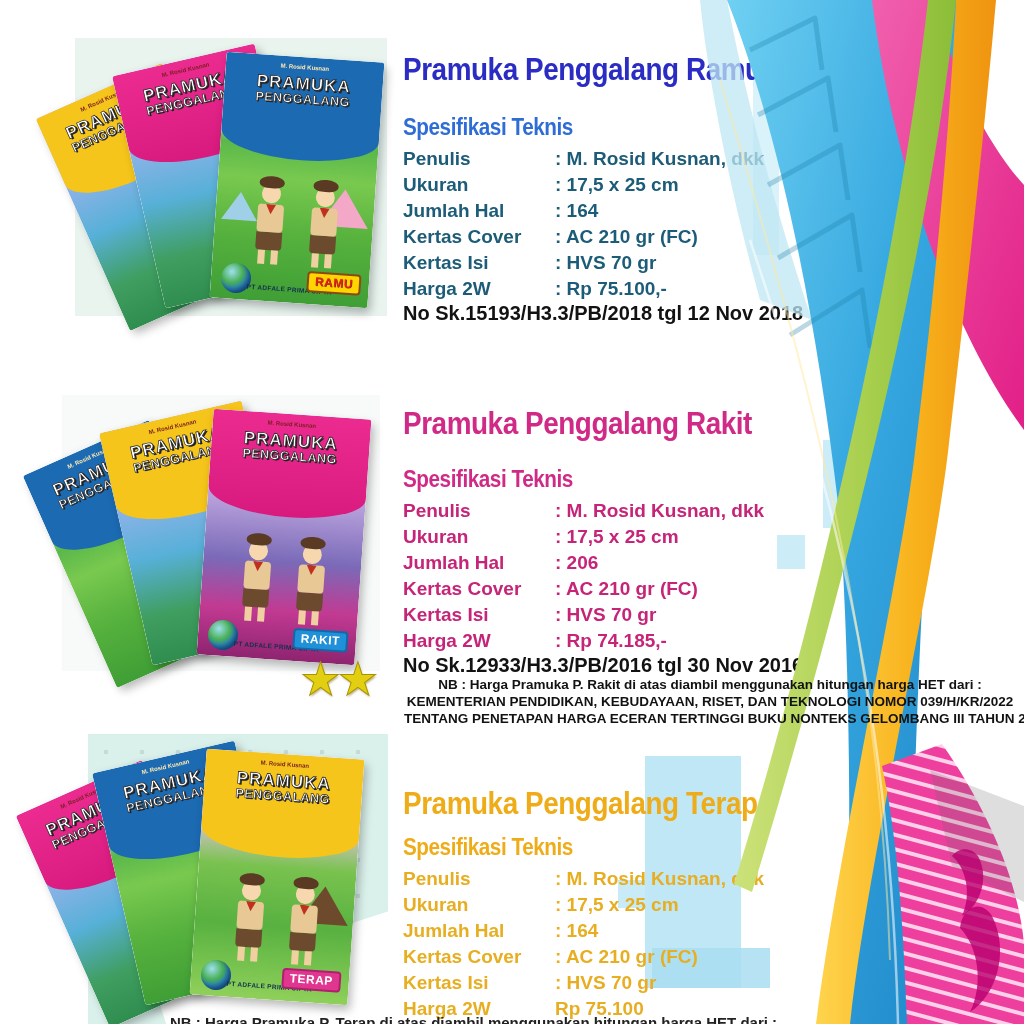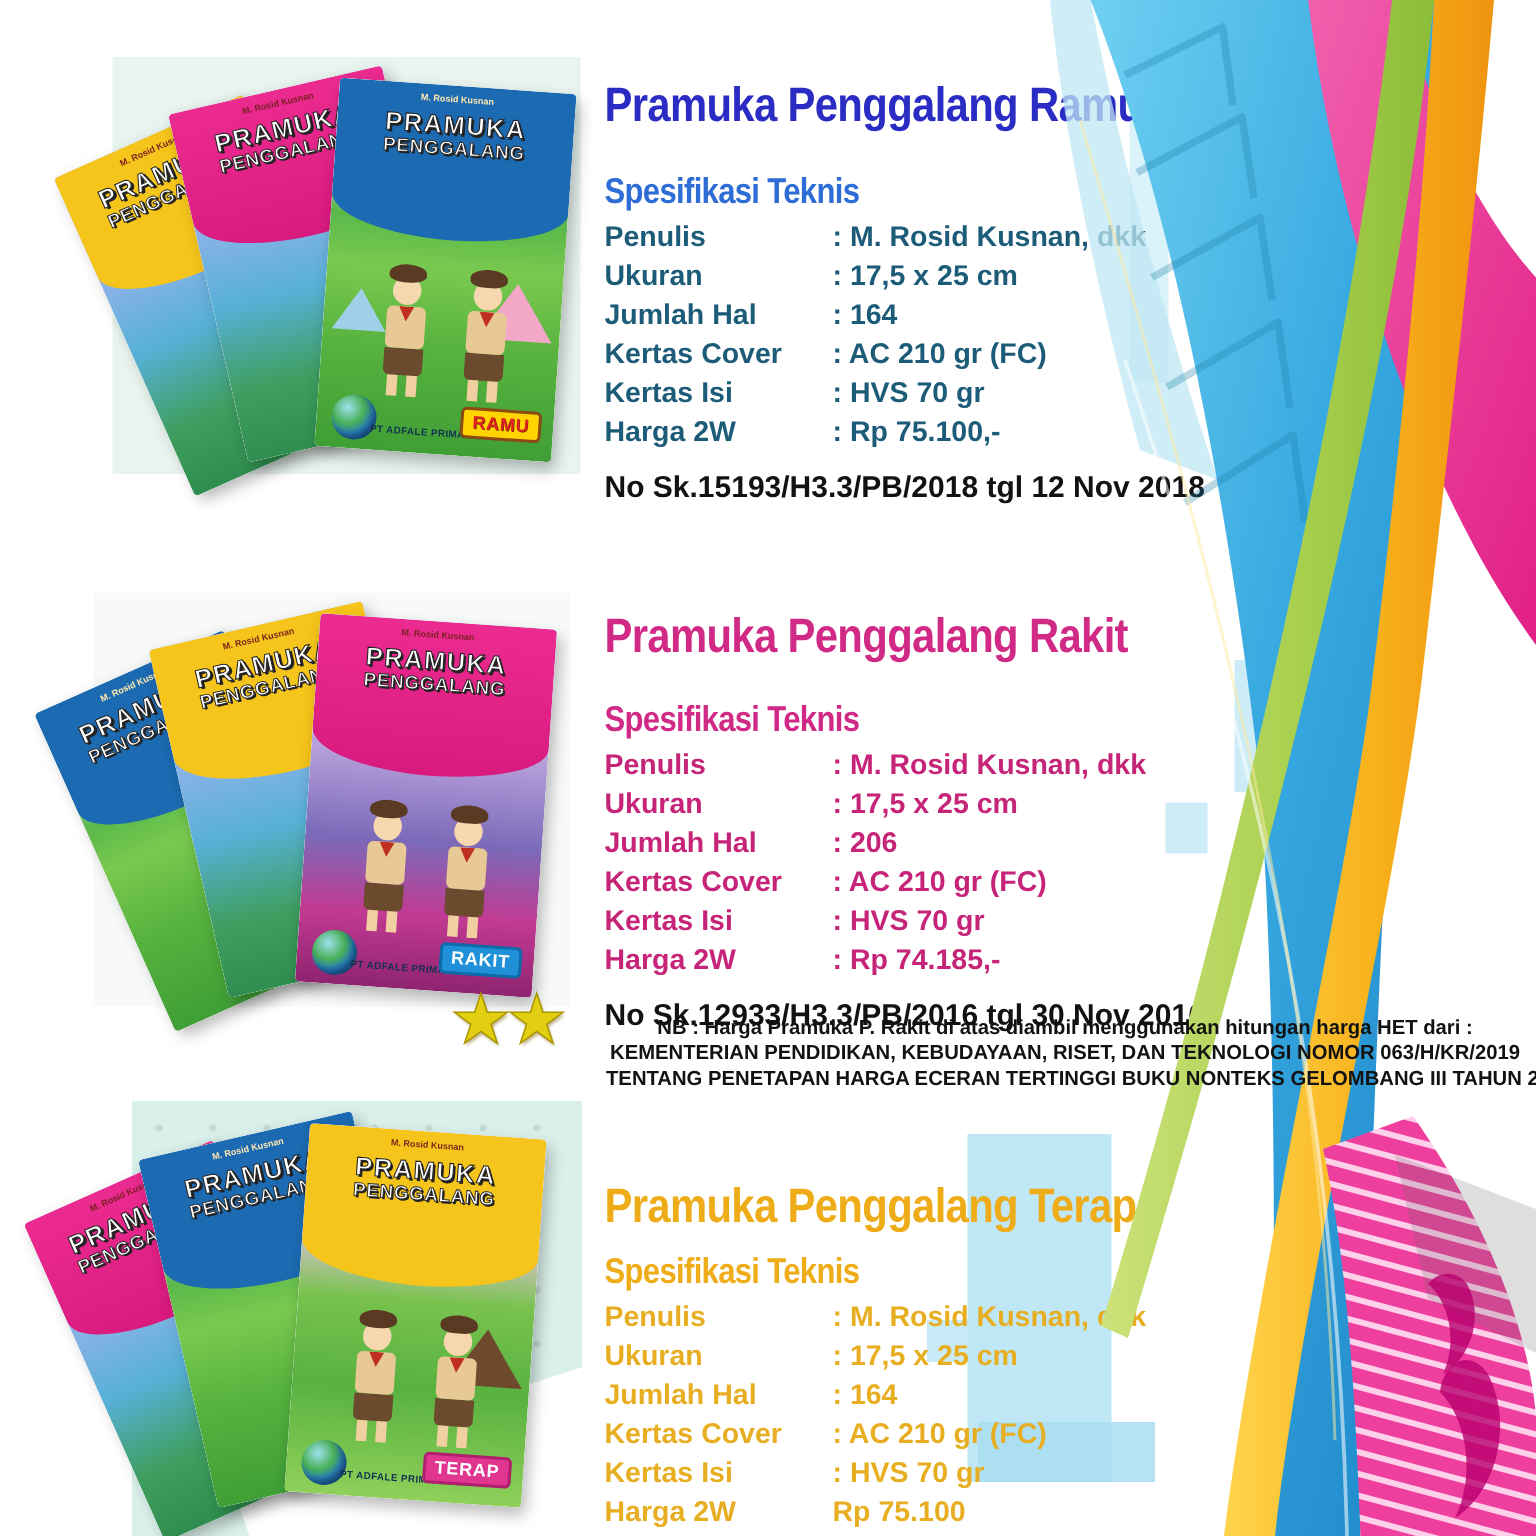--- a/index.html
+++ b/index.html
@@ -29,21 +29,21 @@
   .sec{position:absolute;left:403px;width:400px;z-index:3;}
   .sec1{top:52px;}  .sec2{top:406px;}  .sec3{top:786px;}
   .sec h1{margin:0;font-size:31px;font-weight:800;letter-spacing:-.5px;
           transform:scale(.9,1.04);transform-origin:0 50%;white-space:nowrap;}
   .sec h2{margin:0;font-size:23px;font-weight:800;letter-spacing:-.5px;
           transform:scale(.9,1.04);transform-origin:0 50%;white-space:nowrap;}
   .sec1 h2{margin-top:26px;} .sec2 h2{margin-top:24px;} .sec3 h2{margin-top:12px;}
   .specs{margin-top:5px;font-size:19px;font-weight:bold;}
   .row{display:flex;line-height:26px;white-space:nowrap;}
   .lbl{width:152px;flex:none;}
-  .sk{margin-top:12px;font-size:20px;font-weight:bold;color:#121212;white-space:nowrap;}
+  .sk{font-size:20px;font-weight:bold;color:#121212;white-space:nowrap;}
   .sec1 h1{color:#2a2cc4;} .sec1 h2{color:#2e6cd6;} .sec1 .specs{color:#1d5c78;}
   .sec2 h1,.sec2 h2{color:#d02a86;} .sec2 .specs{color:#c62478;}
   .sec3 h1,.sec3 h2{color:#efac19;} .sec3 .specs{color:#e8ae22;}
 
   .nb{position:absolute;left:404px;top:676px;width:612px;z-index:6;
       font-size:13.5px;font-weight:bold;color:#121212;line-height:17px;white-space:nowrap;text-align:center;}
 
   .clipnote{position:absolute;left:170px;top:1014px;width:700px;height:10px;overflow:hidden;
       z-index:6;font-size:15px;font-weight:bold;color:#222;white-space:nowrap;}
 
@@ -335,21 +335,21 @@
       <div class="row">
           <span class="lbl">Harga 2W</span>
           <span class="val">: Rp 74.185,-</span>
         </div>
     </div>
     <div class="sk">No Sk.12933/H3.3/PB/2016 tgl 30 Nov 2016</div>
   </div>
 
   <div class="nb">
     <div>NB :  Harga Pramuka P. Rakit di atas diambil menggunakan hitungan harga HET dari :</div>
-    <div>KEMENTERIAN PENDIDIKAN, KEBUDAYAAN, RISET, DAN TEKNOLOGI NOMOR 063/H/KR/2019</div>
+    <div>KEMENTERIAN PENDIDIKAN, KEBUDAYAAN, RISET, DAN TEKNOLOGI NOMOR 039/H/KR/2022</div>
     <div>TENTANG PENETAPAN HARGA ECERAN TERTINGGI BUKU NONTEKS GELOMBANG III TAHUN 2022</div>
   </div>
 
   <div class="stars">★★</div>
 
   <div class="sec sec3">
     <h1>Pramuka Penggalang Terap</h1>
     <h2>Spesifikasi Teknis</h2>
     <div class="specs">
       <div class="row">
@@ -373,20 +373,21 @@
           <span class="val">: HVS 70 gr</span>
         </div>
       <div class="row">
           <span class="lbl">Harga 2W</span>
           <span class="val">Rp 75.100</span>
         </div>
     </div>
     <div class="sk">No Sk.15193/H3.3/PB/2018 tgl 12 Nov 2018</div>
   </div>
 
+  <div class="clipnote">NB :  Harga Pramuka P. Terap di atas diambil menggunakan hitungan harga HET dari :</div>
 
   <svg class="ribbons" width="424" height="1024" viewBox="0 0 424 1024">
     <defs>
       <linearGradient id="gBlue" x1="0" y1="0" x2="1" y2="1">
         <stop offset="0" stop-color="#6fd0f2"></stop>
           <stop offset=".5" stop-color="#36a8e0"></stop>
         <stop offset="1" stop-color="#1e86c8"></stop>
       </linearGradient>
       <linearGradient id="gGreen" x1="0" y1="0" x2="1" y2="0">
         <stop offset="0" stop-color="#cde27a"></stop>

